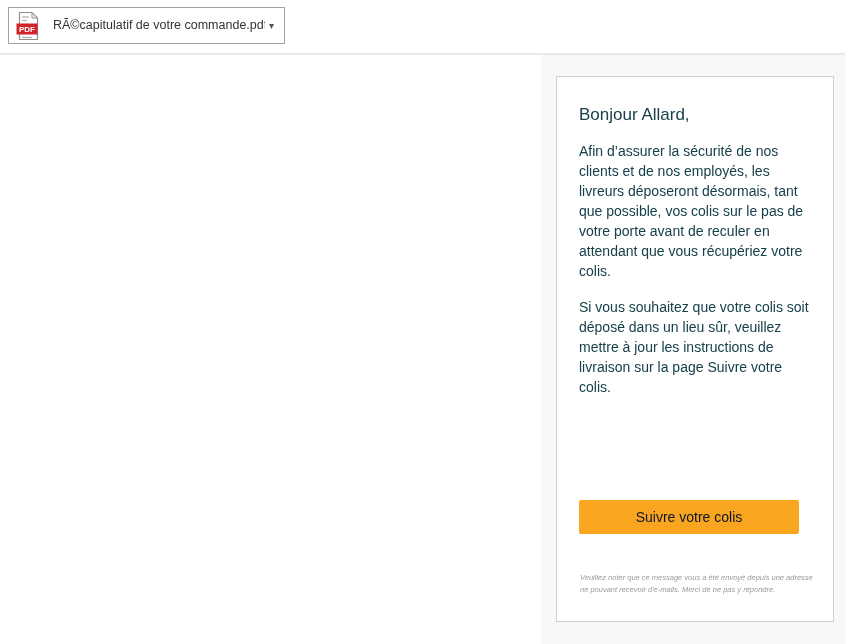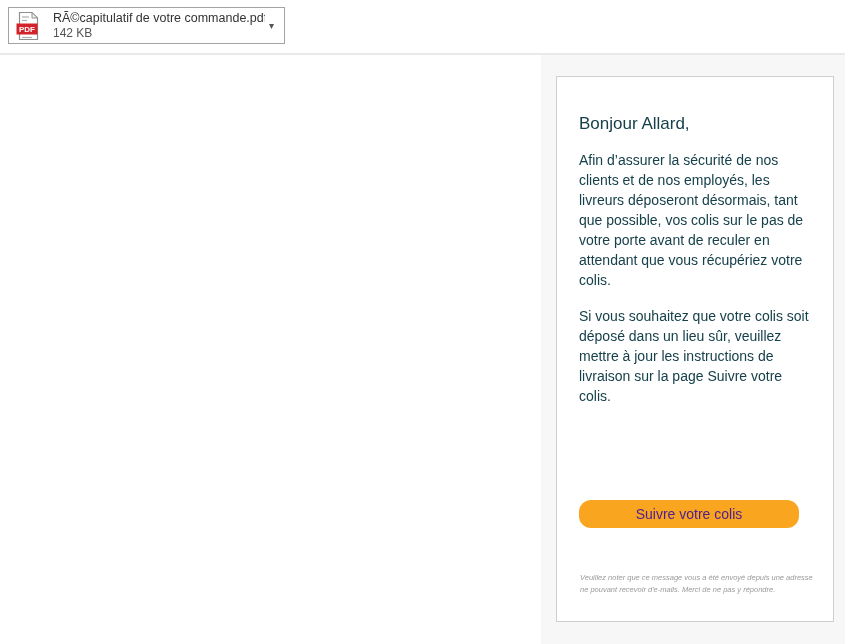--- a/index.html
+++ b/index.html
@@ -57,42 +57,42 @@
   }
   .email-card {
     position: absolute;
     left: 556px; top: 76px;
     width: 278px; height: 546px;
     background: #ffffff;
     border: 1px solid #cfcfcf;
     padding: 28px 22px 0 22px;
   }
   .greeting {
-    margin: 9px 0 16px 0;
+    margin: 0 0 16px 0;
     font-size: 17px; line-height: 20px;
     font-weight: 400;
     color: #16404a;
   }
   .para {
     margin: 0 0 16px 0;
     width: 233px;
     font-size: 14px; line-height: 20px;
     color: #16404a;
   }
   .para strong { font-weight: bold; color: #16404a; }
   .track-button {
     position: absolute;
     left: 22px; top: 423px;
-    width: 220px; height: 28px;
+    width: 220px; height: 34px;
     background: #f9a51f;
     border: none;
-    border-radius: 12px;
+    border-radius: 2px;
     font-family: inherit;
     font-size: 14px;
-    color: #4c1d95;
+    color: #0f172a;
     cursor: pointer;
     display: block;
   }
   .footnote {
     position: absolute;
     left: 23px; top: 495px;
     width: 236px;
     margin: 0;
     font-size: 7.5px; line-height: 12px;
     color: #9a9a9a;
@@ -109,21 +109,20 @@
       <path d="M4.5 1.5 H17 L22.5 7 V28.5 H4.5 Z" fill="#ffffff" stroke="#8f8f8f" stroke-width="1.2"></path>
       <path d="M17 1.5 V7 H22.5 Z" fill="#efefef" stroke="#8f8f8f" stroke-width="1"></path>
       <line x1="7" y1="6" x2="14" y2="6" stroke="#adadad" stroke-width="1.2"></line>
       <line x1="7" y1="9.5" x2="12" y2="9.5" stroke="#adadad" stroke-width="1.2"></line>
       <rect x="1.5" y="12.5" width="21" height="11" fill="#d3222a"></rect>
       <text x="12" y="21" text-anchor="middle" font-size="8" font-weight="bold" fill="#ffffff" font-family="Liberation Sans, sans-serif">PDF</text>
       <line x1="7" y1="26.5" x2="17" y2="26.5" stroke="#adadad" stroke-width="1.2"></line>
     </svg>
     <div class="att-text">
       <div class="att-filename">RÃ©capitulatif de votre commande.pdf</div>
-      <div class="att-size">142 KB</div>
     </div>
     <span class="att-caret">▾</span>
   </div>
 
   <div class="separator"></div>
 
   <div class="email-bg"></div>
 
   <div class="email-card">
     <p class="greeting">Bonjour Allard,</p>

